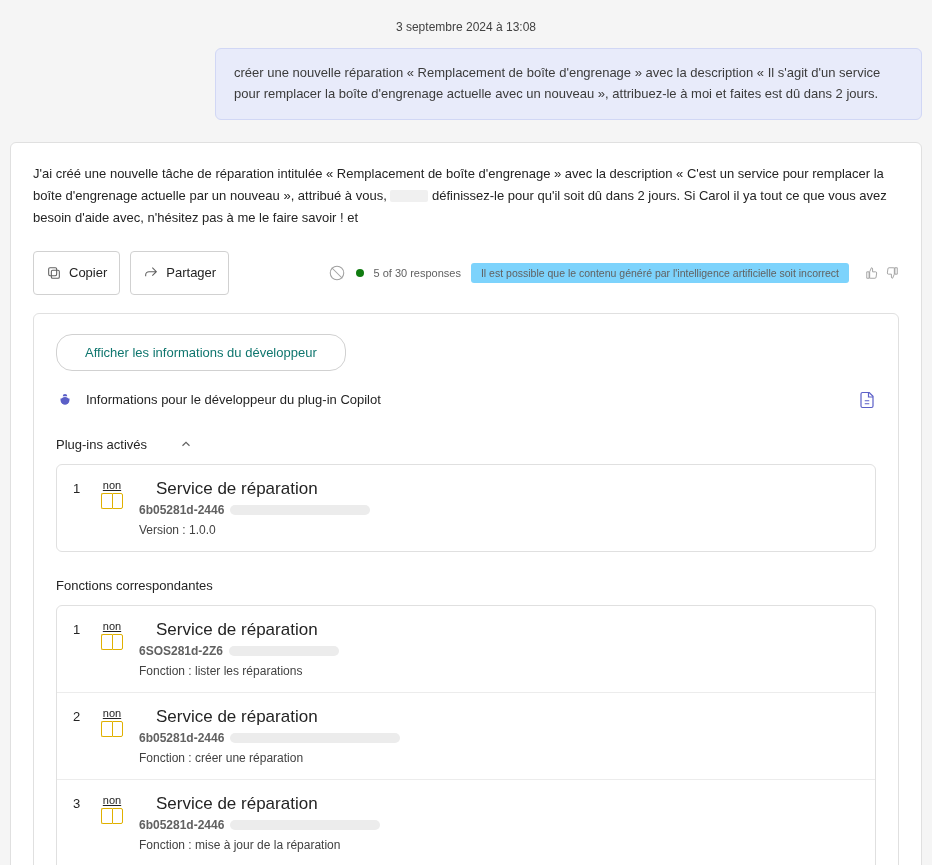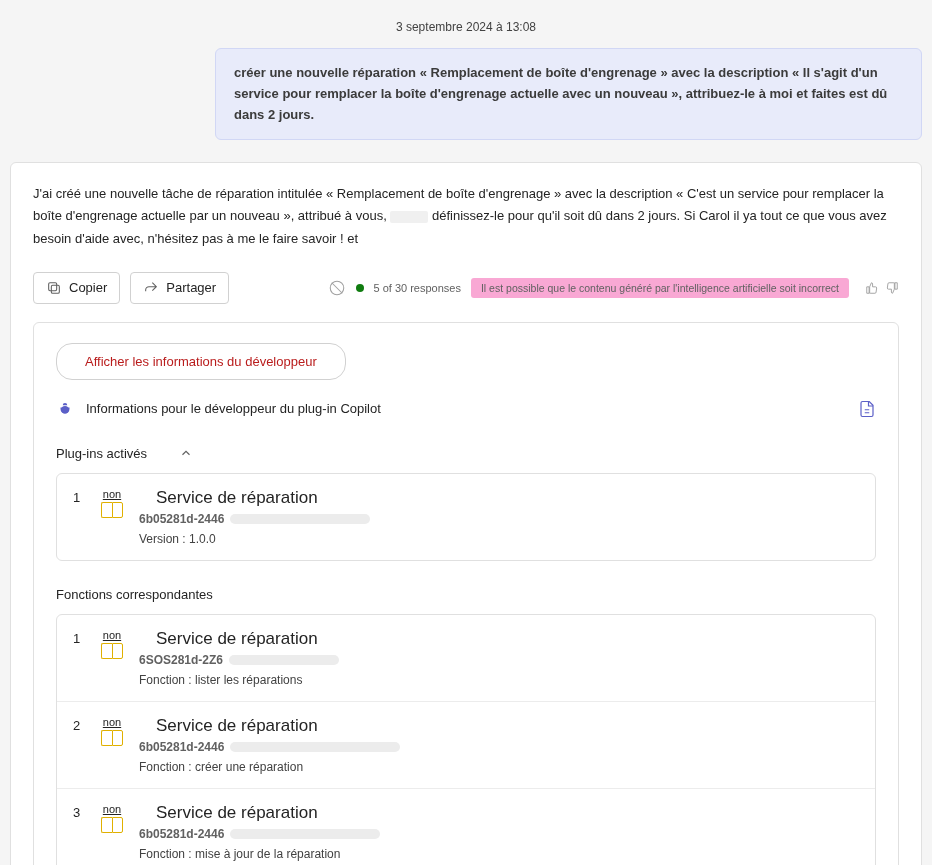--- a/index.html
+++ b/index.html
@@ -22,21 +22,20 @@
       margin-left: 205px;
       margin-right: 0;
       background: #e8ebfa;
       border: 1px solid #d1d7f5;
       border-radius: 6px;
       padding: 14px 18px;
       font-size: 13px;
       line-height: 1.6;
       color: #3b3b3b;
       margin-bottom: 22px;
-      font-weight: bold;
     }
     .response-card {
       background: #fff;
       border: 1px solid #e0e0e0;
       border-radius: 6px;
       padding: 20px 22px 0;
       margin-top: 8px;
     }
     .response-text {
       font-size: 13px;
@@ -59,38 +58,38 @@
       margin-bottom: 18px;
       font-size: 13px;
     }
     .action-btn {
       display: inline-flex;
       align-items: center;
       gap: 7px;
       border: 1px solid #d1d1d1;
       background: #fff;
       border-radius: 4px;
-      padding: 7px 12px;
+      padding: 13px 12px;
       cursor: pointer;
       font-size: 13px;
       color: #242424;
     }
     .action-btn .icon { width: 16px; height: 16px; }
     .spacer { flex: 1; }
     .status-area {
       display: flex;
       align-items: center;
       gap: 10px;
       font-size: 11px;
       color: #616161;
     }
     .status-dot { width:8px; height:8px; border-radius:50%; background:#107c10; display:inline-block;}
     .orb-icon { width:18px; height:18px; opacity:.6; }
     .ai-disclaimer-pill {
-      background: #f9a8d4;
+      background: #7dd3fc;
       border-radius: 3px;
       padding: 4px 10px;
       font-size: 10.5px;
       color: #616161;
       display: inline-flex;
       align-items: center;
       gap:8px;
     }
     .thumbs { display:inline-flex; gap:6px; margin-left:6px;}
     .thumb-icon { width:14px; height:14px; opacity:.6; cursor:pointer;}
@@ -101,21 +100,21 @@
       margin-bottom: 0;
     }
     .dev-toggle-btn {
       display: inline-block;
       border: 1px solid #d1d1d1;
       background: #fff;
       border-radius: 16px;
       padding: 10px 28px;
       cursor: pointer;
       font-size: 13px;
-      color: #b91c1c;
+      color: #0f766e;
       margin-bottom: 20px;
     }
     .dev-header-row {
       display: flex;
       align-items: center;
       gap: 12px;
       margin-bottom: 28px;
     }
     .bug-icon-wrap { width:18px; height:18px; color:#5b5fc7; }
     .dev-header-title { font-size: 13px; color:#242424; }

